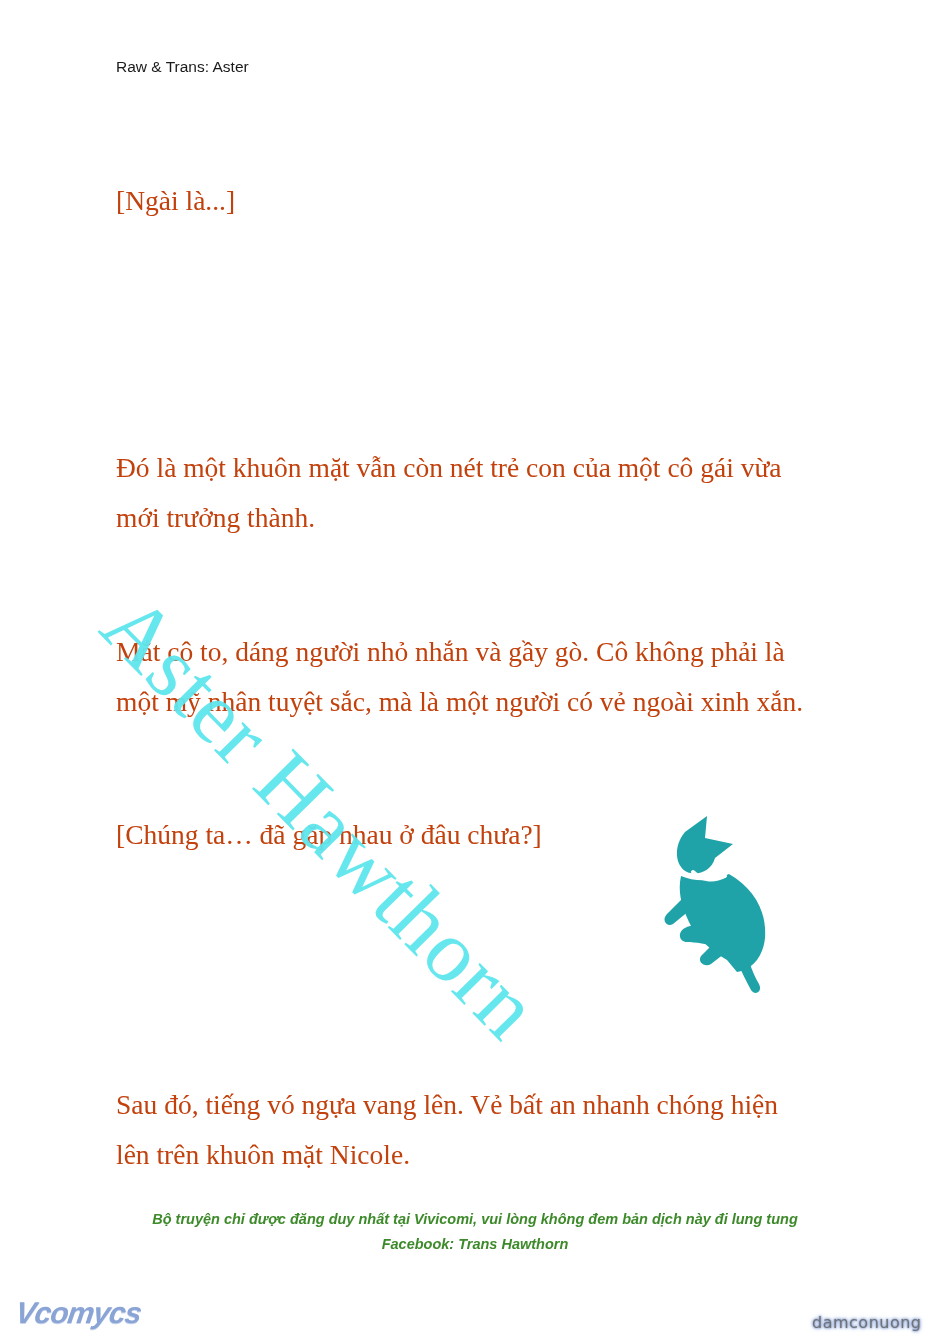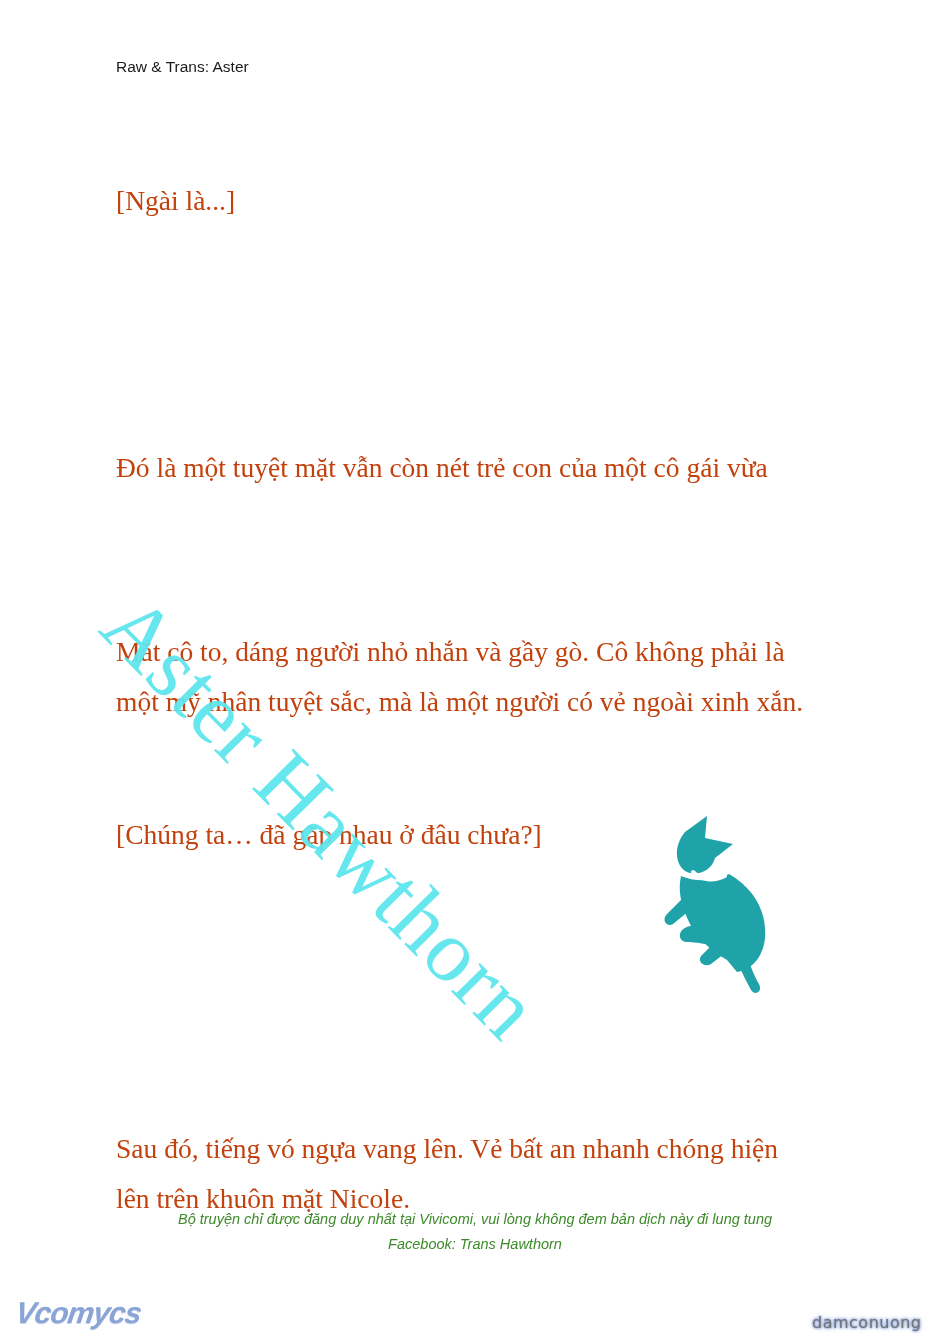--- a/index.html
+++ b/index.html
@@ -64,21 +64,21 @@
       z-index: 3;
     }
     .footer-notice {
       position: absolute;
       left: 0;
       top: 1207px;
       width: 950px;
       text-align: center;
       font-family: "Liberation Sans", sans-serif;
       font-style: italic;
-      font-weight: normal;
+      font-weight: bold;
       font-size: 14.5px;
       color: #3d8a2a;
       line-height: 25px;
     }
     .footer-notice div { white-space: nowrap; }
     .logo-vcomycs {
       position: absolute;
       left: 16px;
       top: 1296px;
       font-family: "Liberation Sans", sans-serif;
@@ -107,34 +107,35 @@
 <div class="page">
 
   <div class="header-credit">Raw &amp; Trans: Aster</div>
 
   <div class="para" style="top:176px">
     <div>[Ngài là...]</div>
   </div>
 
 
   <div class="para" style="top:443px">
-    <div>Đó là một tuyệt mặt vẫn còn nét trẻ con của một cô gái vừa</div>
+    <div>Đó là một khuôn mặt vẫn còn nét trẻ con của một cô gái vừa</div>
+    <div>mới trưởng thành.</div>
   </div>
 
   <div class="para" style="top:810px">
     <div>[Chúng ta… đã gặp nhau ở đâu chưa?]</div>
   </div>
 
   <div class="para" style="top:627px">
     <div>Mắt cô to, dáng người nhỏ nhắn và gầy gò. Cô không phải là</div>
     <div>một mỹ nhân tuyệt sắc, mà là một người có vẻ ngoài xinh xắn.</div>
   </div>
 
 
-  <div class="para" style="top:1124px">
+  <div class="para" style="top:1080px">
     <div>Sau đó, tiếng vó ngựa vang lên. Vẻ bất an nhanh chóng hiện</div>
     <div>lên trên khuôn mặt Nicole.</div>
   </div>
 
   <div class="watermark">Aster Hawthorn</div>
 
   <svg class="cat" viewBox="0 0 130 185" xmlns="http://www.w3.org/2000/svg">
     <g fill="#1fa3a8">
 
       <path d="M30 22 L52 6 L50 28 L78 34 L60 48 C56 62 42 66 32 62 C20 56 18 36 30 22 Z"></path>

